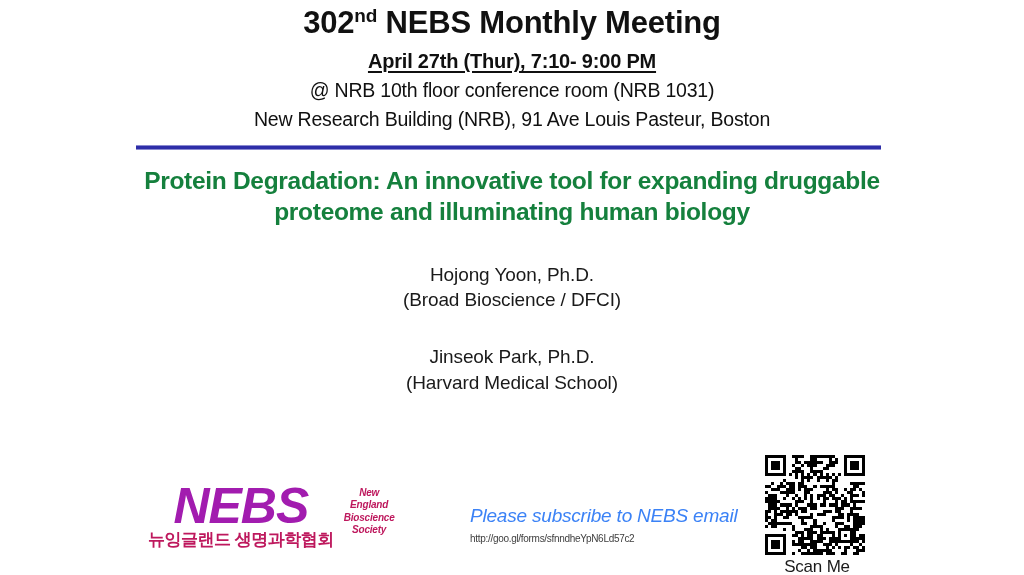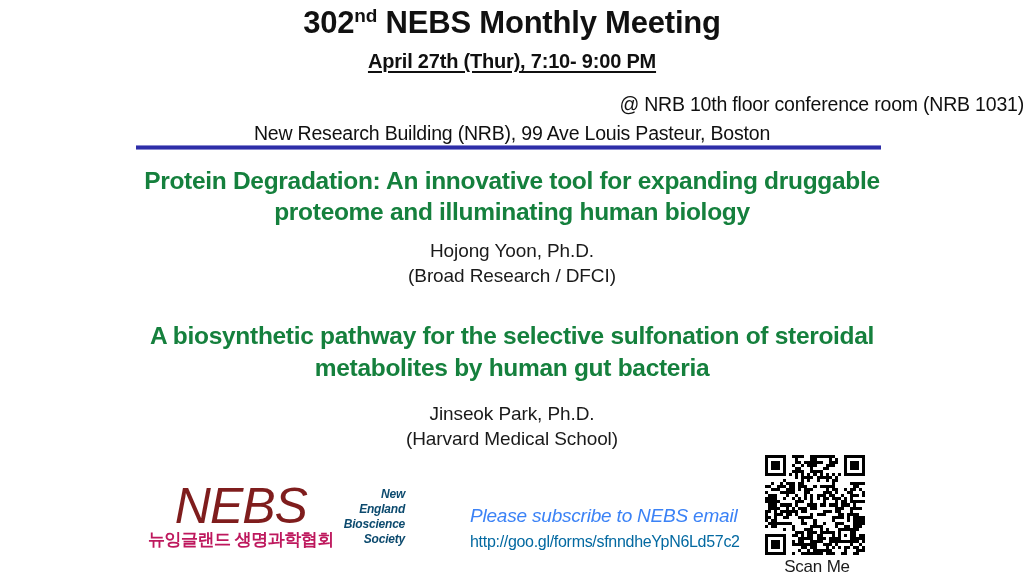--- a/index.html
+++ b/index.html
@@ -50,21 +50,21 @@
     margin-top: 11px;
     letter-spacing: -0.2px;
   }
   .meeting-room,
   .meeting-address {
     font-size: 19.5px;
     font-weight: normal;
     letter-spacing: -0.2px;
     line-height: 1.35;
   }
-  .meeting-room { margin-top: 18px; text-align: right; }
+  .meeting-room { margin-top: 4px; }
   .meeting-address { margin-top: 2px; }
 
   
   .divider-wrap {
     position: absolute;
     left: 136px;
     top: 145px;
     width: 745px;
     height: 7px;
   }
@@ -94,21 +94,21 @@
     padding: 0 90px;
   }
   .talk-speaker {
     font-size: 19px;
     font-weight: normal;
     line-height: 1.33;
     letter-spacing: -0.1px;
     color: #1a1a1a;
   }
   .talk-speaker .affiliation { display: block; }
-  .talk-one .talk-speaker { margin-top: 10px; }
+  .talk-one .talk-speaker { margin-top: 34px; }
   .talk-two { margin-top: 32px; }
   .talk-two .talk-speaker { margin-top: 18px; }
 
   
   .footer {
     position: absolute;
     left: 0;
     top: 450px;
     width: 1024px;
     height: 125px;
@@ -123,64 +123,64 @@
     align-items: flex-start;
   }
   .logo-left {
     display: flex;
     flex-direction: column;
     align-items: center;
   }
   .logo-nebs {
     font-family: "Liberation Sans", sans-serif;
     font-size: 50px;
-    font-weight: normal;
+    font-weight: bold;
     font-style: italic;
-    color: #7f1d1d;
+    color: #a21caf;
     line-height: 0.92;
     letter-spacing: -1px;
   }
   .logo-korean {
     font-size: 17px;
     font-weight: bold;
     color: #be185d;
     line-height: 1.1;
     margin-top: 2px;
     letter-spacing: -0.5px;
   }
   .logo-right {
     margin-left: 10px;
     margin-top: 4px;
-    font-size: 12px;
+    font-size: 10px;
     font-weight: bold;
     font-style: italic;
-    color: #0c4a6e;
+    color: #be185d;
     line-height: 1.24;
-    text-align: right;
+    text-align: center;
     letter-spacing: -0.2px;
   }
 
   
   .subscribe {
     position: absolute;
     left: 470px;
     top: 55px;
     text-align: left;
   }
   .subscribe-text {
     font-size: 19px;
     color: #3b82f6;
     letter-spacing: -0.2px;
     font-style: italic;
   }
   .subscribe-url {
     display: block;
     margin-top: 6px;
-    font-size: 16px;
-    color: #0369a1;
+    font-size: 10px;
+    color: #404040;
     letter-spacing: -0.3px;
     text-decoration: none;
   }
 
   
   .qr-block {
     position: absolute;
     left: 765px;
     top: 5px;
     width: 104px;
@@ -202,39 +202,38 @@
 </head>
 <body>
 
 <div class="slide">
 
   <div class="header">
     <div class="meeting-title"><span>302</span><span class="ordinal">nd</span><span> NEBS Monthly Meeting</span></div>
 
     <div class="meeting-datetime">April 27th (Thur), 7:10- 9:00 PM</div>
     <div class="meeting-room">@ NRB 10th floor conference room (NRB 1031)</div>
-    <div class="meeting-address">New Research Building (NRB), 99 Ave Louis Pasteur, Boston</div>
+    <div class="meeting-address">New Research Building (NRB), 91 Ave Louis Pasteur, Boston</div>
   </div>
 
   <div class="divider-wrap">
     <div class="divider-line"></div>
   </div>
 
   <div class="talks">
 
     <div class="talk-one">
       <div class="talk-title">Protein Degradation: An innovative tool for expanding druggable proteome and illuminating human biology</div>
       <div class="talk-speaker">
         <span>Hojong Yoon, Ph.D.</span>
-        <span class="affiliation">(Broad Research / DFCI)</span>
+        <span class="affiliation">(Broad Bioscience / DFCI)</span>
       </div>
     </div>
 
     <div class="talk-two">
-      <div class="talk-title">A biosynthetic pathway for the selective sulfonation of steroidal metabolites by human gut bacteria</div>
       <div class="talk-speaker">
         <span>Jinseok Park, Ph.D.</span>
         <span class="affiliation">(Harvard Medical School)</span>
       </div>
     </div>
 
   </div>
 
   <div class="footer">
 

